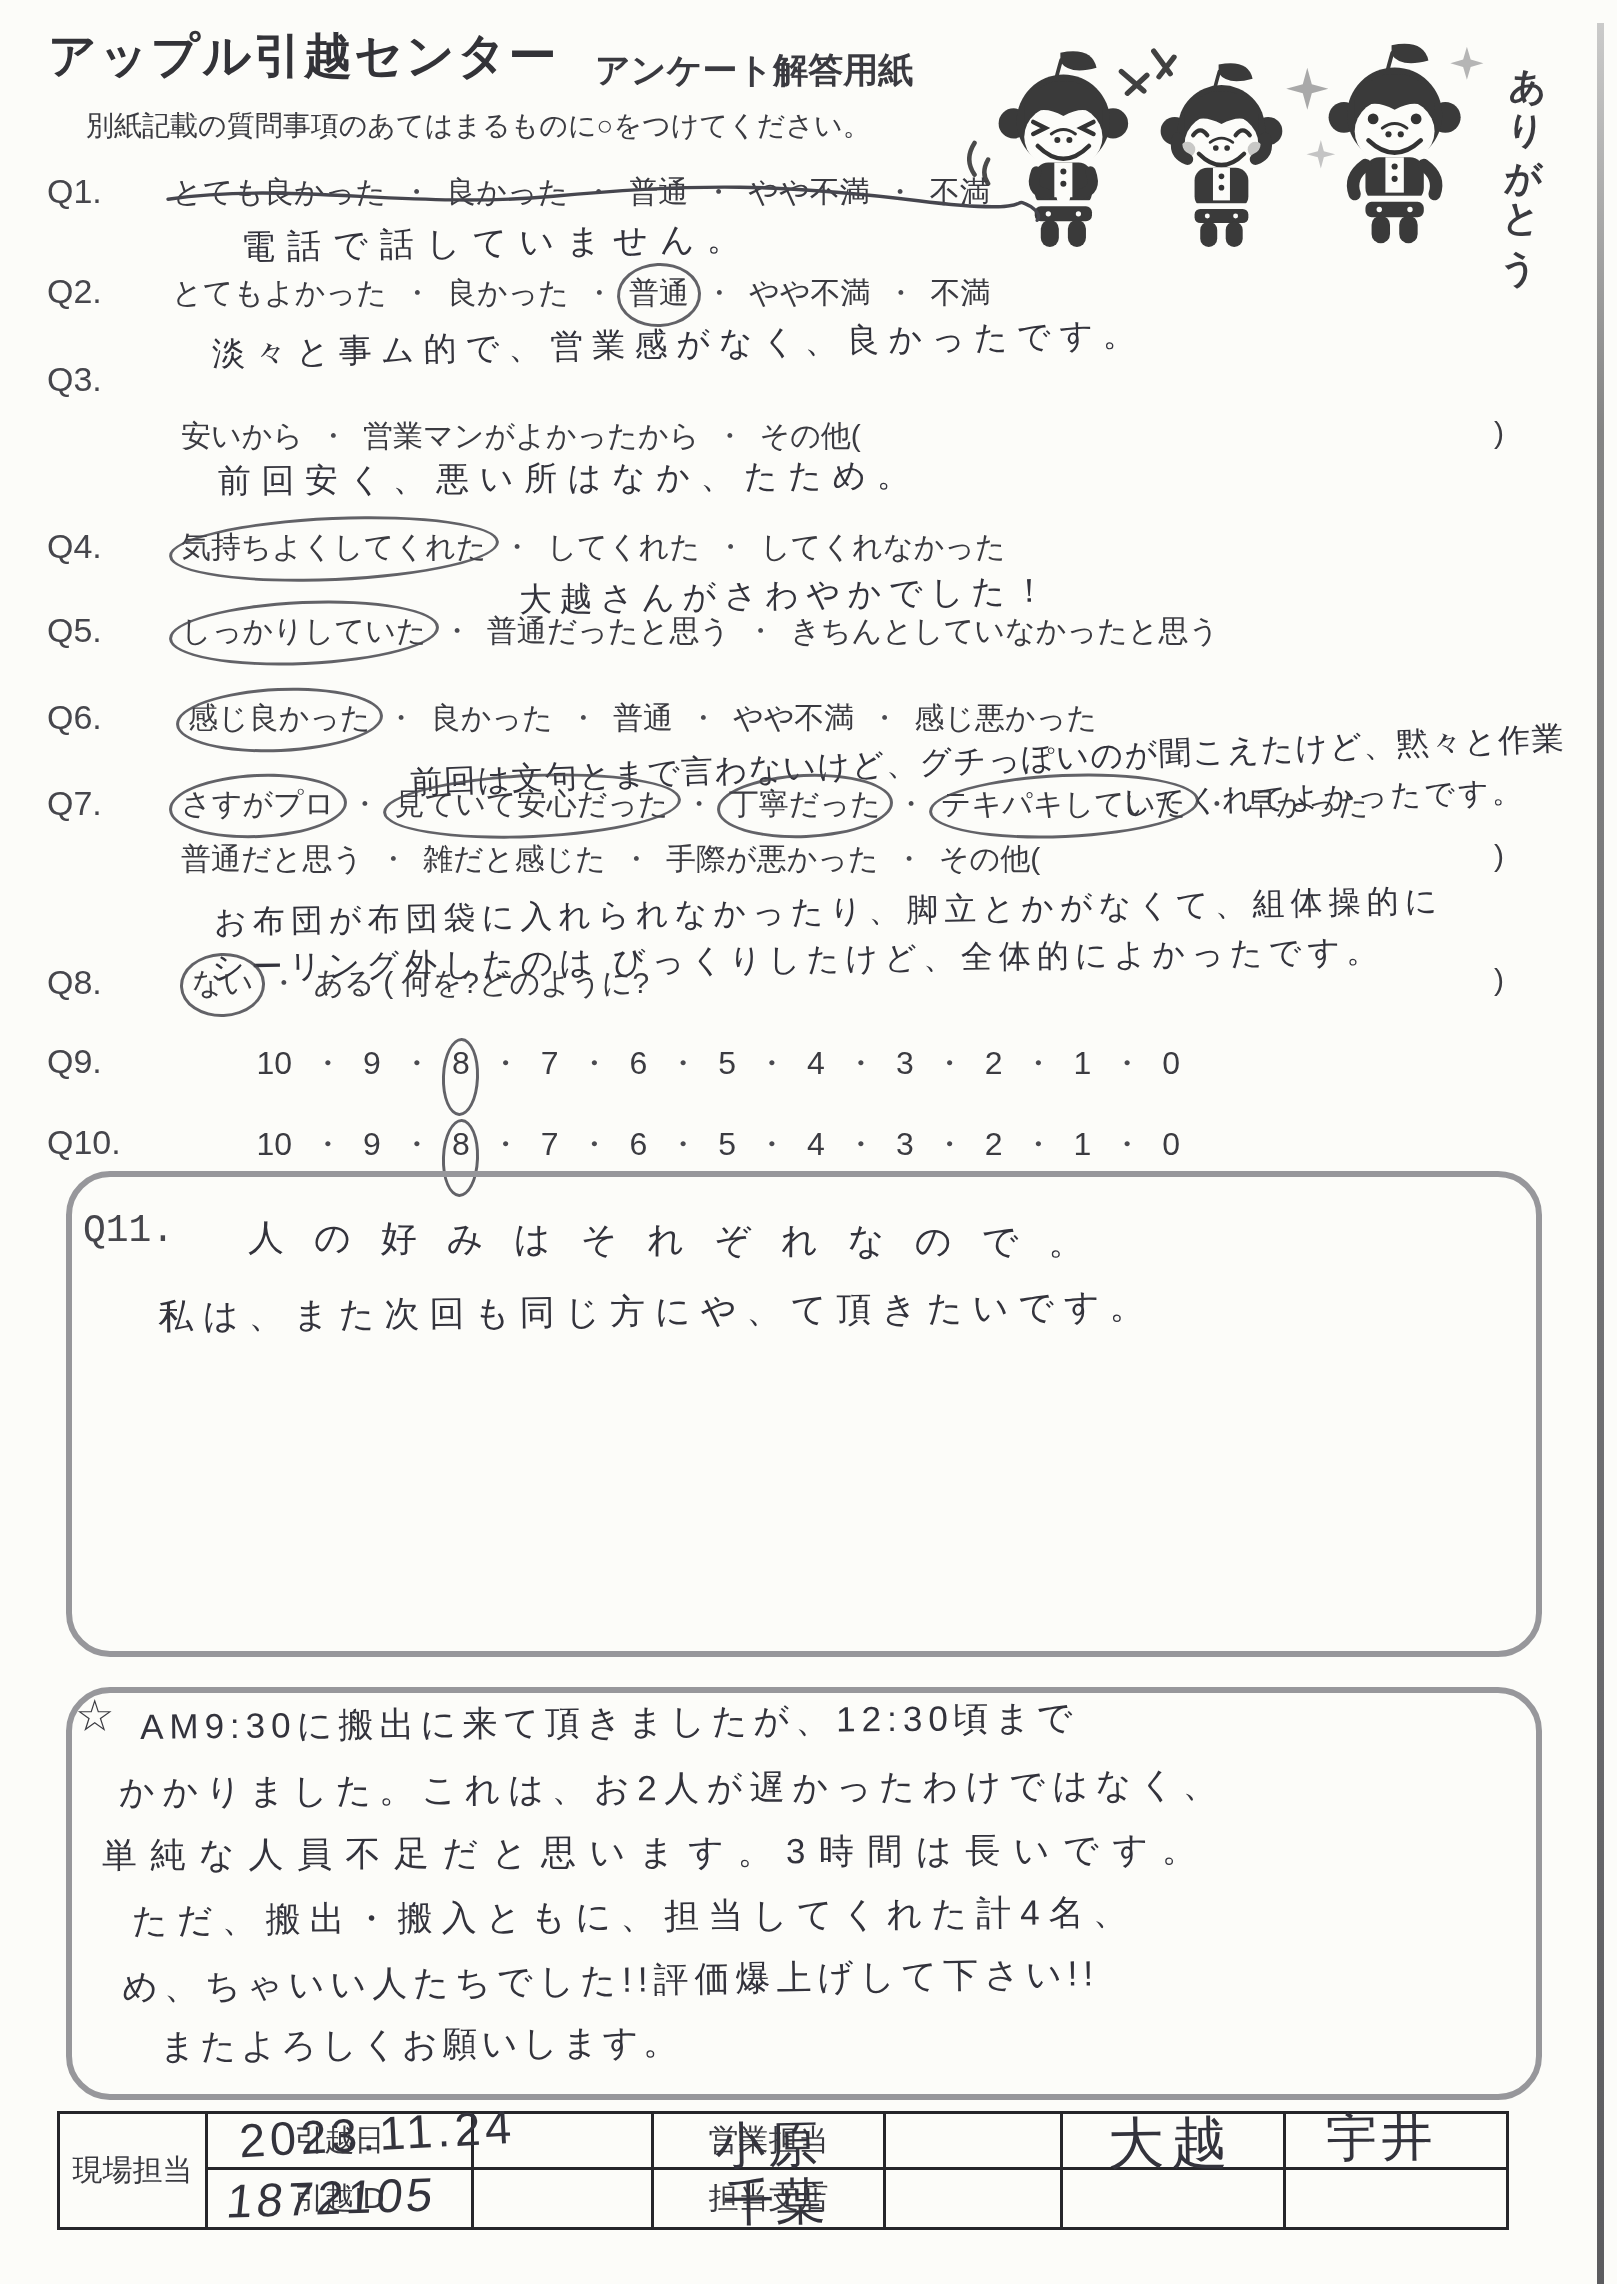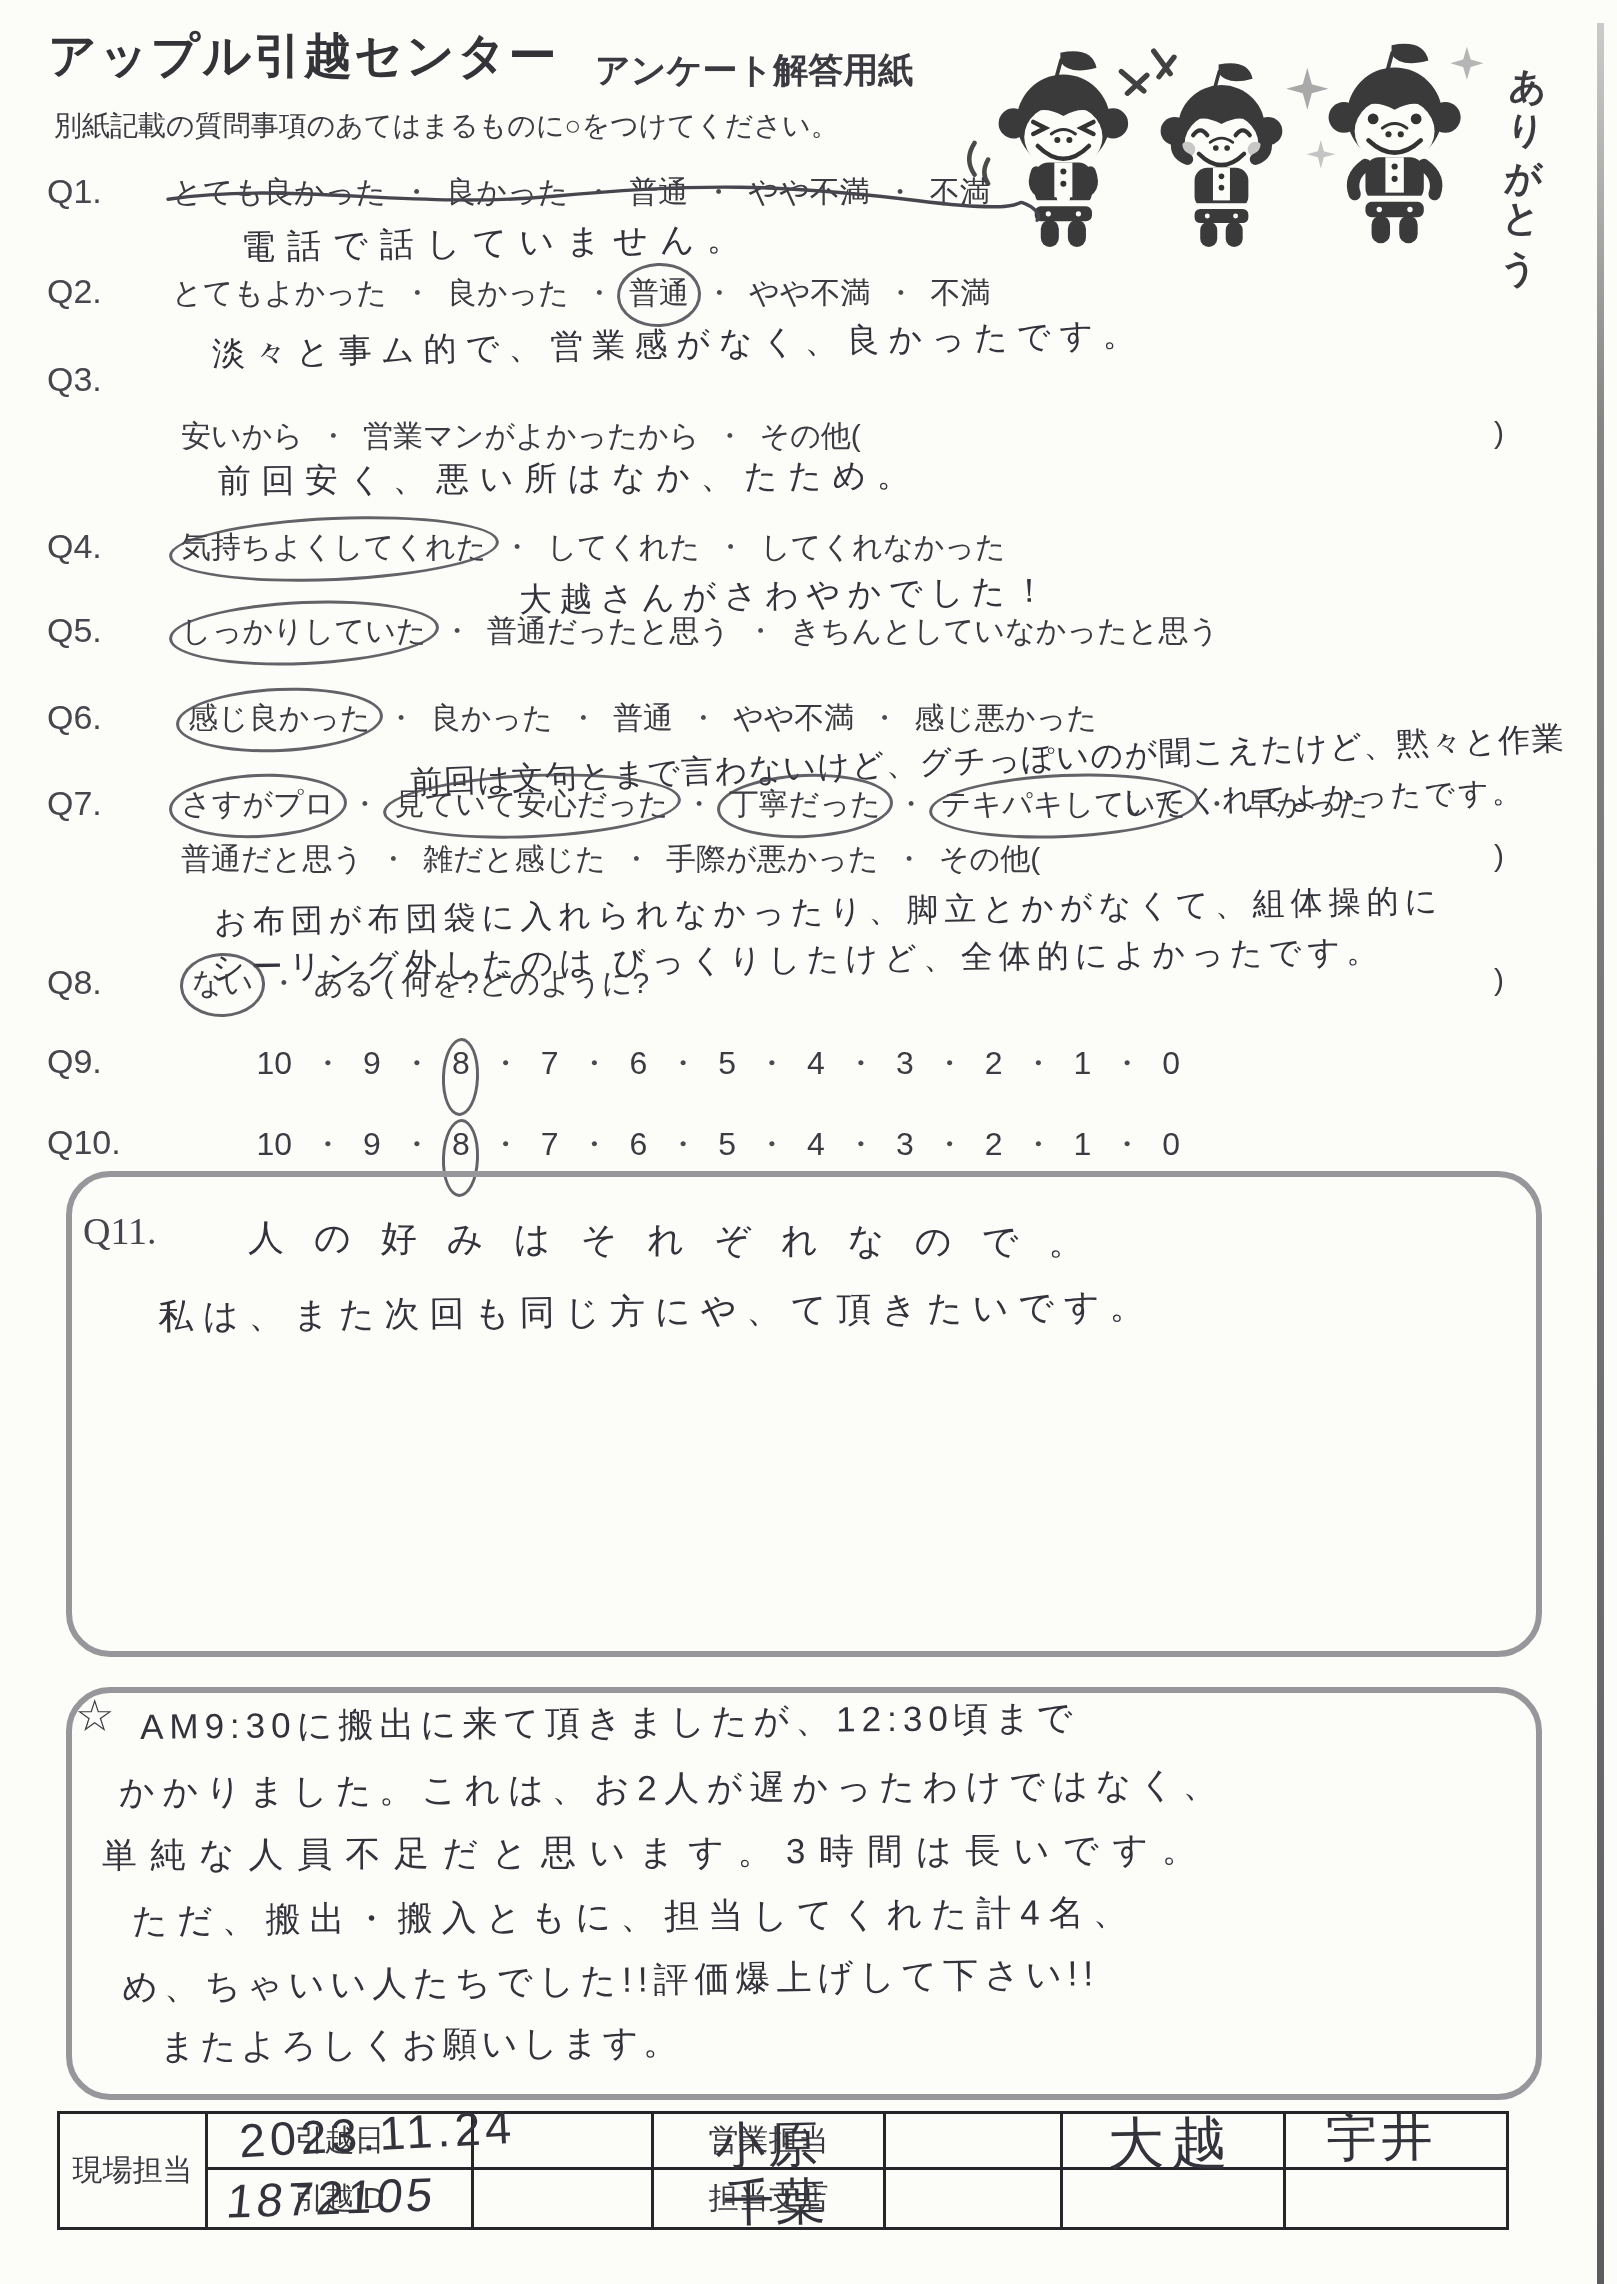--- a/index.html
+++ b/index.html
@@ -7,21 +7,21 @@
     position:relative; width:1617px; height:2284px; margin:0 auto;
     background:#fcfcf9; overflow:hidden;
     font-family:"Liberation Sans","DejaVu Sans",sans-serif;
     color:#3f3f45;
   }
   .print { position:absolute; white-space:nowrap; color:#3f3f45; }
   .doc-title { font-size:48px; font-weight:bold; letter-spacing:2.3px; color:#333338; }
   .doc-subtitle { font-size:35px; font-weight:bold; color:#3a3a40; }
   .doc-instruction { font-size:28px; color:#3c3c42; }
   .q-label { position:absolute; left:47px; font-size:34px; color:#46464c; white-space:nowrap; }
-  .q-label-serif { font-family:Liberation Serif, serif;text-align:right; }
+  .q-label-serif { font-family:Liberation Mono, monospace;text-align:right; }
   .opts { position:absolute; font-size:30px; white-space:nowrap; color:#3b3b41; }
   .opt { display:inline-block; position:relative; }
   .dot { display:inline-block; margin:0 15px; color:#4a4a50; }
   .circled::after {
     content:""; position:absolute; left:-12px; right:-12px; top:-10.5px; bottom:-12px;
     border:3px solid rgba(70,70,78,.85); border-radius:50%;
     transform:rotate(-2.5deg); pointer-events:none;
   }
   .num { display:inline-block; position:relative; margin:0 4.5px; }
   .num.circled::after { left:-9.8px; right:-9.8px; top:-7.5px; bottom:-33px; transform:rotate(2deg); }
@@ -62,21 +62,21 @@
   }
   svg .ink { stroke:#46464e; fill:none; stroke-linecap:round; }
 </style>
 </head>
 <body>
 
 <div id="page">
 
   <div class="print doc-title" style="left:48px; top:24px">アップル引越センター</div>
   <div class="print doc-subtitle" style="left:595px; top:47px">アンケート解答用紙</div>
-  <div class="print doc-instruction" style="left:54px; top:107px">別紙記載の質問事項のあてはまるものに○をつけてください。</div>
+  <div class="print doc-instruction" style="left:86px; top:107px">別紙記載の質問事項のあてはまるものに○をつけてください。</div>
 
   <svg style="position:absolute;left:967px;top:30px" width="527" height="226" viewBox="0 0 700 300">
     <g stroke-linecap="round">
       <path d="M10,150 q-14,22 0,42 M28,172 q-10,18 0,32" fill="none" stroke="#4a4a4a" stroke-width="6"></path>
       <path d="M205,55 l30,26 M213,84 l26,-24 M248,28 l22,30 M255,62 l20,-26" fill="none" stroke="#414141" stroke-width="7"></path>
 
       <g transform="translate(28,26)">
         <path d="M96,4 q42,-8 48,20 q-36,10 -48,-8 z" fill="#3a3a3a"></path>
         <path d="M97,14 q-4,14 -6,22" stroke="#3a3a3a" stroke-width="5" fill="none"></path>
         <circle cx="34" cy="98" r="20" fill="#3a3a3a"></circle>

